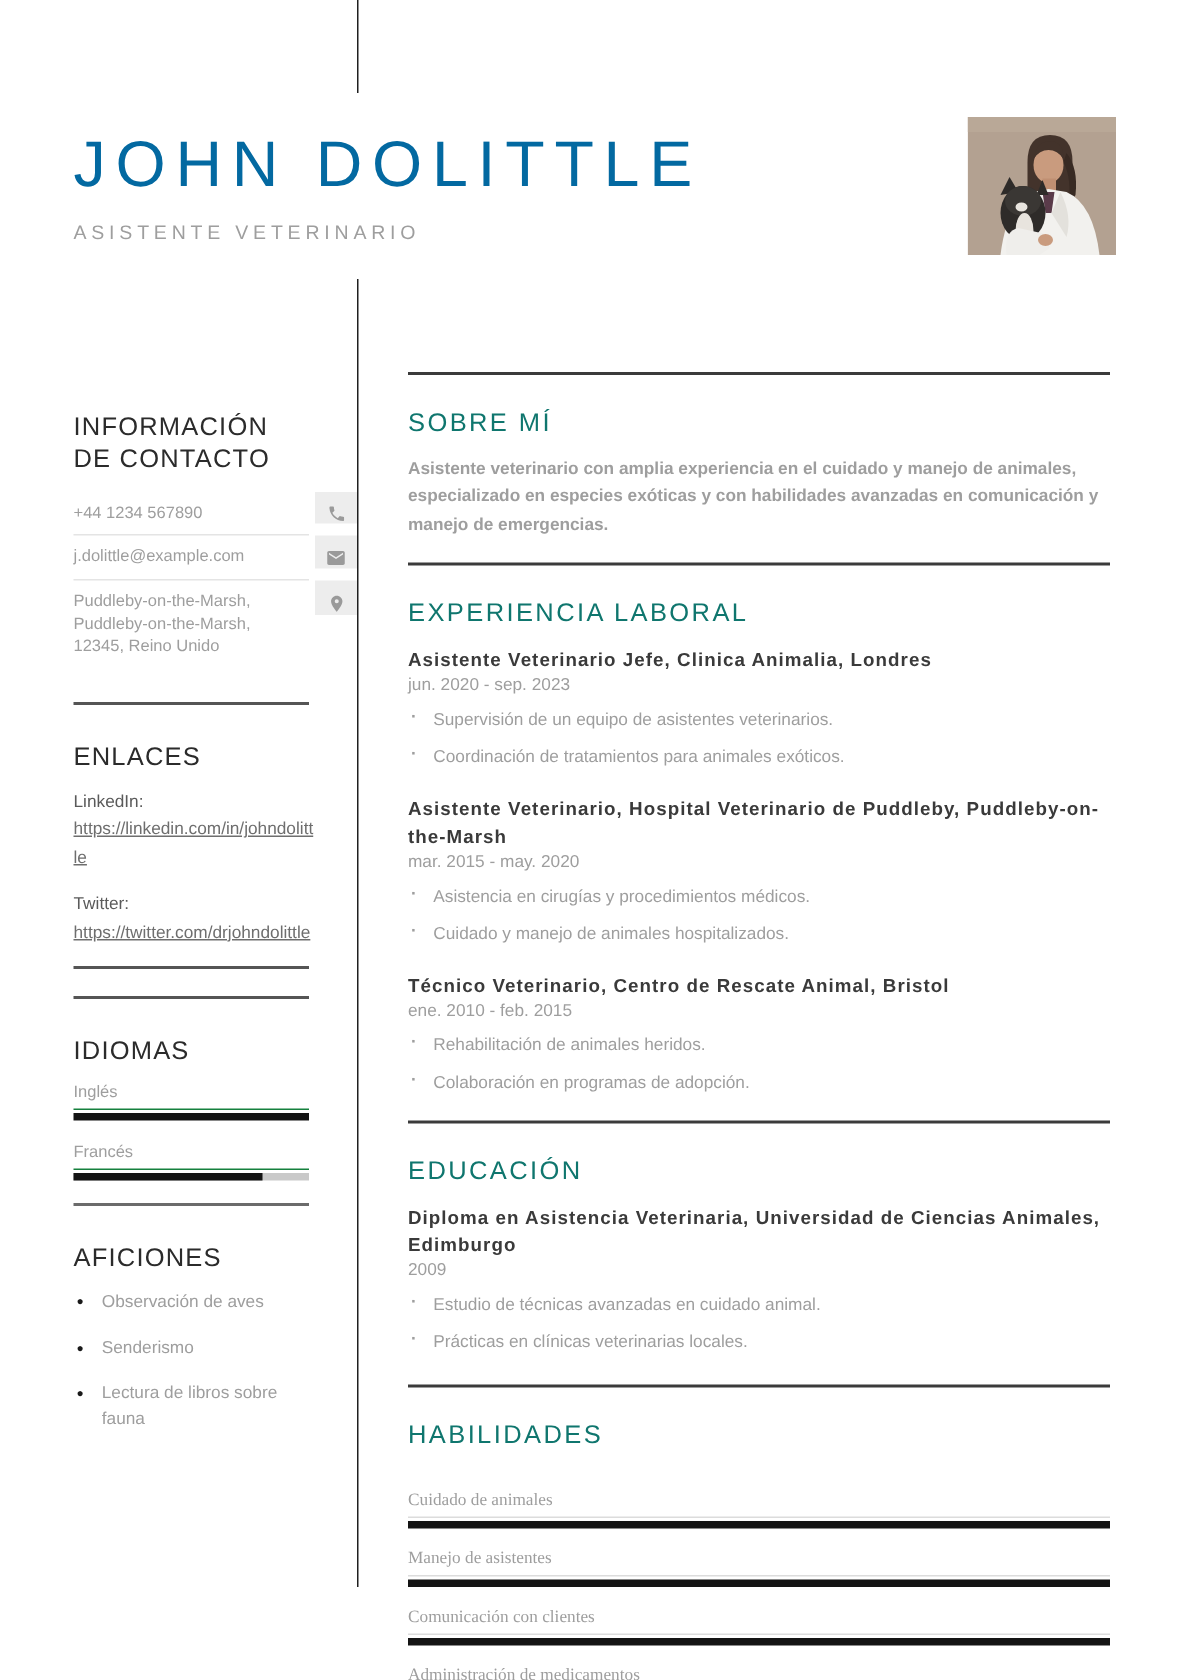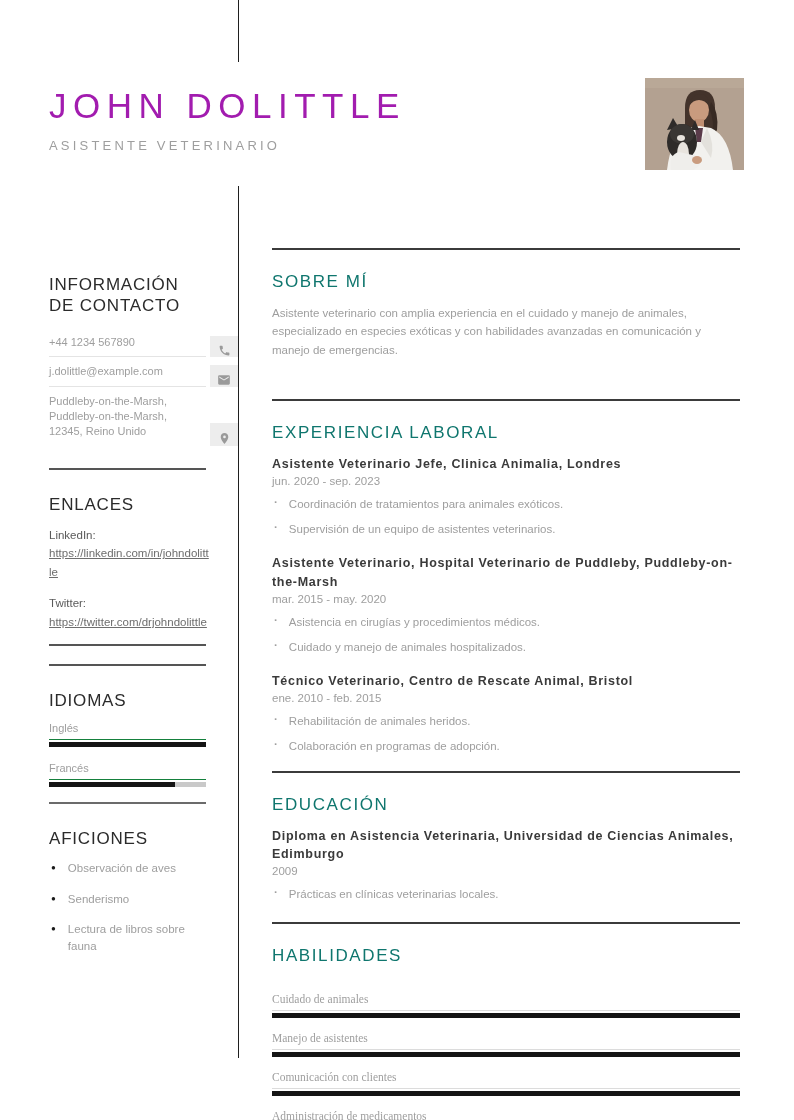--- a/index.html
+++ b/index.html
@@ -9,34 +9,34 @@
     width:794px; height:1120px;
     margin:0 auto;
     background:#ffffff;
     font-family:"Liberation Sans", sans-serif;
     overflow:hidden;
   }
   .top-tick { position:absolute; left:238px; top:0; width:1px; height:62px; background:#1f1f1f; }
 
   
   .header-block { position:absolute; left:49px; top:86px; }
-  .name { font-size:35px; font-weight:400; letter-spacing:6.5px; color:#a21caf; white-space:nowrap; }
+  .name { font-size:43px; font-weight:400; letter-spacing:6.5px; color:#0369a1; white-space:nowrap; }
   .job-title { margin-top:12px; font-size:13px; letter-spacing:3.2px; color:#9e9e9e; }
   .photo { position:absolute; right:50px; top:78px; width:99px; height:92px; overflow:hidden; }
 
   
   .body { position:absolute; top:186px; left:49px; right:54px; display:flex; }
   .sidebar { width:189px; flex:none; padding-top:88px; }
   .vdivider { width:1px; flex:none; background:#1f1f1f; height:872px; }
   .main { flex:1; padding-left:33px; padding-top:62px; }
 
   
   .s-heading { font-size:17px; font-weight:500; letter-spacing:0.8px; color:#2b2b2b; line-height:1.25; margin-bottom:11px; width:160px; }
   .contact-rows { }
-  .c-row { display:flex; align-items:flex-end; }
+  .c-row { display:flex; align-items:flex-start; }
   .c-text { width:157px; padding:7px 6px 7px 0; font-size:11px; color:#9e9e9e; line-height:1.35; }
   .c-row.bordered .c-text { border-bottom:1px solid #e4e4e4; }
   .c-icon { width:28px; margin-left:4px; background:#ededed; display:flex; justify-content:center; padding-top:8px; }
   .c-icon svg { display:block; }
 
   .srule { height:2px; background:#555555; width:157px; }
   .rule-1 { margin-top:22px; }
   .links-block { margin-top:24px; }
   .link-item { margin-bottom:13px; width:160px; }
   .link-label { font-size:11.5px; color:#5a5a5a; line-height:1.6; }
@@ -55,21 +55,21 @@
   .meter-fill { height:100%; background:#141414; }
 
   .hobby-block { margin-top:24px; }
   .hobby-row { display:flex; margin-bottom:13px; width:165px; }
   .hobby-row::before { content:"●"; font-size:8px; color:#1a1a1a; margin:3px 12px 0 2px; flex:none; }
   .hobby-text { font-size:11.5px; color:#9e9e9e; line-height:1.5; }
 
   
   .mrule { height:2px; background:#3b3b3b; }
   .m-heading { font-size:17px; font-weight:500; letter-spacing:1.6px; color:#0f766e; margin:22px 0 12px 0; }
-  .about-text { font-size:11.5px; color:#9e9e9e; line-height:1.6; margin-bottom:40px; max-width:465px; }
+  .about-text { font-size:11.5px; color:#9e9e9e; line-height:1.6; margin-bottom:16px; max-width:465px;font-weight:bold; }
   .job { margin-bottom:17px; }
   .job-heading { font-size:12.5px; font-weight:700; letter-spacing:0.7px; color:#3a3a3a; line-height:1.5; }
   .job-dates { font-size:11.5px; color:#9e9e9e; margin-top:1px; }
   .brow { display:flex; margin-top:9px; }
   .brow::before { content:"·"; color:#9e9e9e; font-weight:700; margin:0 11px 0 2px; flex:none; font-size:11.5px; }
   .brow span { font-size:11.5px; color:#9e9e9e; line-height:1.4; }
   .after-jobs { margin-top:14px; }
   .edu-block .job { margin-bottom:20px; }
 
   .skills-grid { display:grid; grid-template-columns:1fr; column-gap:47px; row-gap:14px; margin-top:27px;font-family:Liberation Serif, serif; }
@@ -214,24 +214,24 @@
       <div class="m-heading">SOBRE MÍ</div>
       <div class="about-text">Asistente veterinario con amplia experiencia en el cuidado y manejo de animales, especializado en especies exóticas y con habilidades avanzadas en comunicación y manejo de emergencias.</div>
 
       <div class="mrule"></div>
       <div class="m-heading">EXPERIENCIA LABORAL</div>
 
       <div class="job">
         <div class="job-heading">Asistente Veterinario Jefe, Clinica Animalia, Londres</div>
         <div class="job-dates">jun. 2020 - sep. 2023</div>
         <div class="brow">
+            <span>Supervisión de un equipo de asistentes veterinarios.</span>
+          </div>
+        <div class="brow">
             <span>Coordinación de tratamientos para animales exóticos.</span>
-          </div>
-        <div class="brow">
-            <span>Supervisión de un equipo de asistentes veterinarios.</span>
           </div>
       </div>
 
       <div class="job">
         <div class="job-heading">Asistente Veterinario, Hospital Veterinario de Puddleby, Puddleby-on-the-Marsh</div>
         <div class="job-dates">mar. 2015 - may. 2020</div>
         <div class="brow">
             <span>Asistencia en cirugías y procedimientos médicos.</span>
           </div>
         <div class="brow">
@@ -251,20 +251,23 @@
       </div>
 
       <div class="mrule after-jobs"></div>
       <div class="m-heading">EDUCACIÓN</div>
 
       <div class="edu-block">
         <div class="job">
           <div class="job-heading">Diploma en Asistencia Veterinaria, Universidad de Ciencias Animales, Edimburgo</div>
           <div class="job-dates">2009</div>
           <div class="brow">
+              <span>Estudio de técnicas avanzadas en cuidado animal.</span>
+            </div>
+          <div class="brow">
               <span>Prácticas en clínicas veterinarias locales.</span>
             </div>
         </div>
       </div>
 
       <div class="mrule"></div>
       <div class="m-heading">HABILIDADES</div>
 
       <div class="skills-grid">
         <div class="skill">

